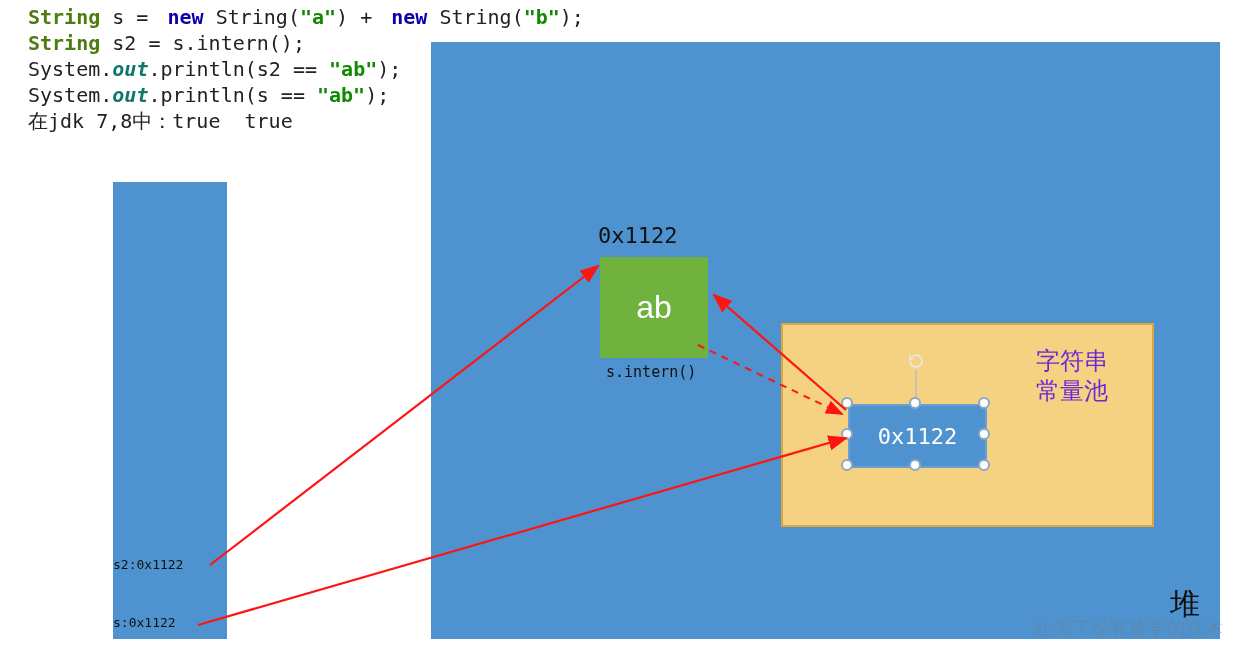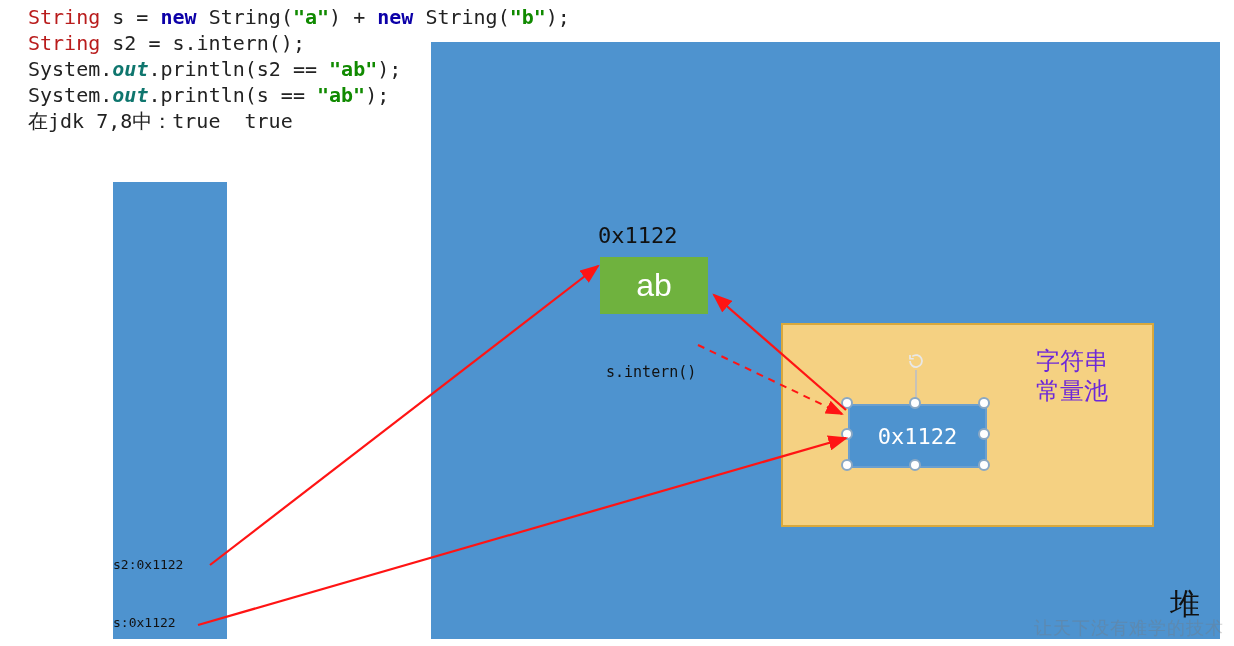--- a/index.html
+++ b/index.html
@@ -15,24 +15,24 @@
   .code-block {
     position: absolute;
     left: 28px;
     top: 4px;
     font-family: Consolas, monospace;
     font-size: 20px;
     line-height: 26px;
     color: #222;
     white-space: pre;
   }
-  .kw { color: #0c00a8; font-weight: bold; }
+  .kw { color: #0c00a8; font-weight: bold; margin-left: 7px; }
   .str { color: #108a00; font-weight: bold; }
   .out { color: #0f766e; font-style: italic; font-weight: bold; }
-  .type { color: #b91c1c; }
+  .type { color: #4d7c0f; font-weight: bold; }
   .stack-rect {
     position: absolute;
     left: 113px;
     top: 182px;
     width: 114px;
     height: 457px;
     background: #4e93cf;
   }
   .stack-label {
     position: absolute;
@@ -54,21 +54,21 @@
     bottom: 14px;
     font-size: 30px;
     color: #111;
     font-family: "Microsoft YaHei", sans-serif;
   }
   .ab-box {
     position: absolute;
     left: 600px;
     top: 257px;
     width: 108px;
-    height: 57px;
+    height: 101px;
     background: #6fb23e;
     color: #fff;
     font-size: 32px;
     display: flex;
     align-items: center;
     justify-content: center;
     font-family: "Microsoft YaHei", Consolas, sans-serif;
   }
   .addr-label {
     position: absolute;

